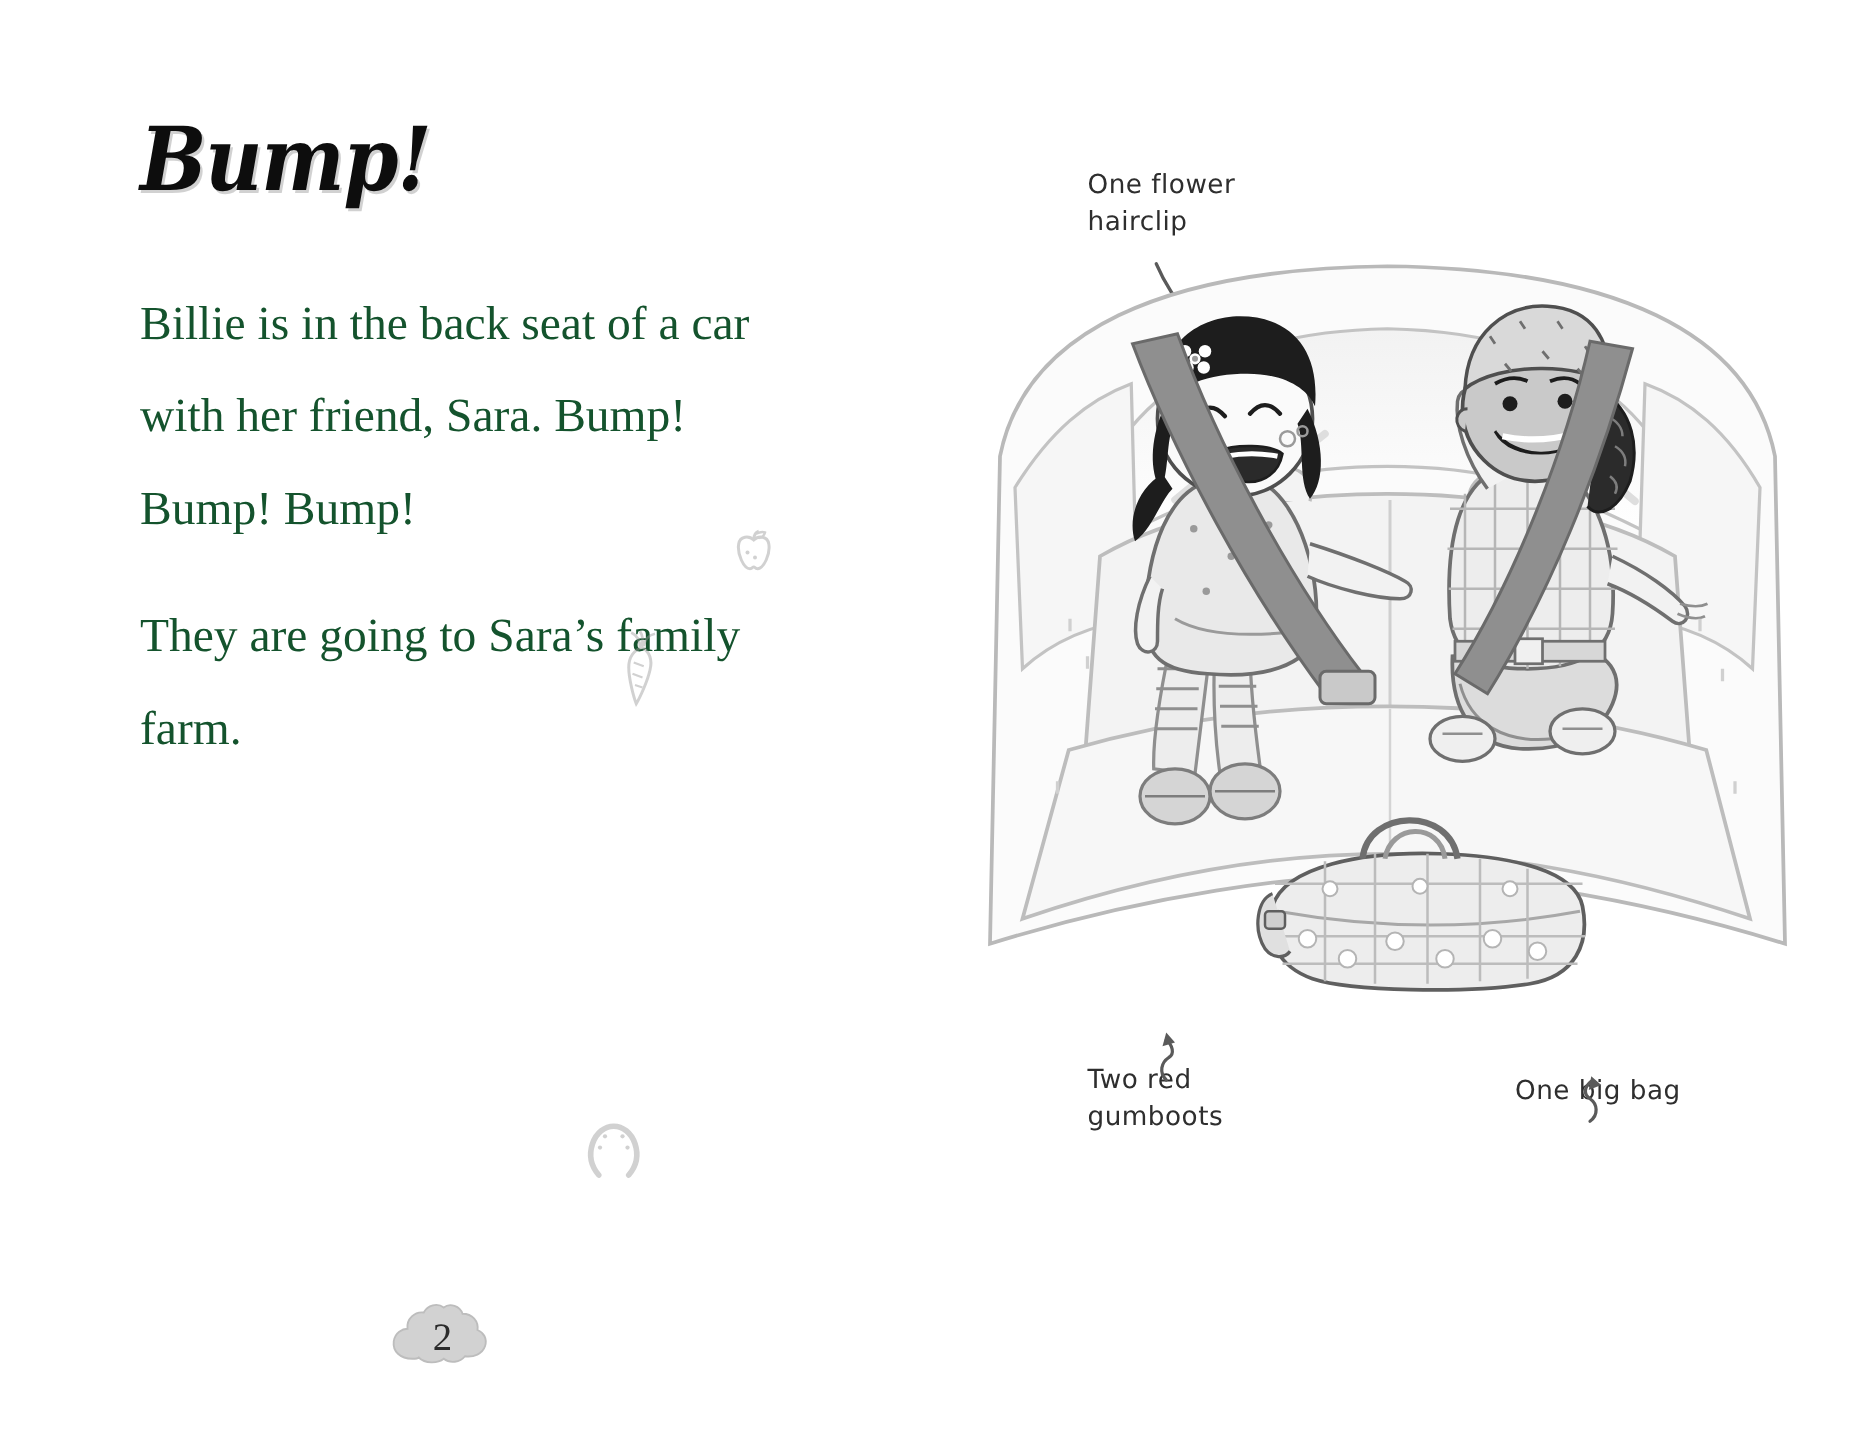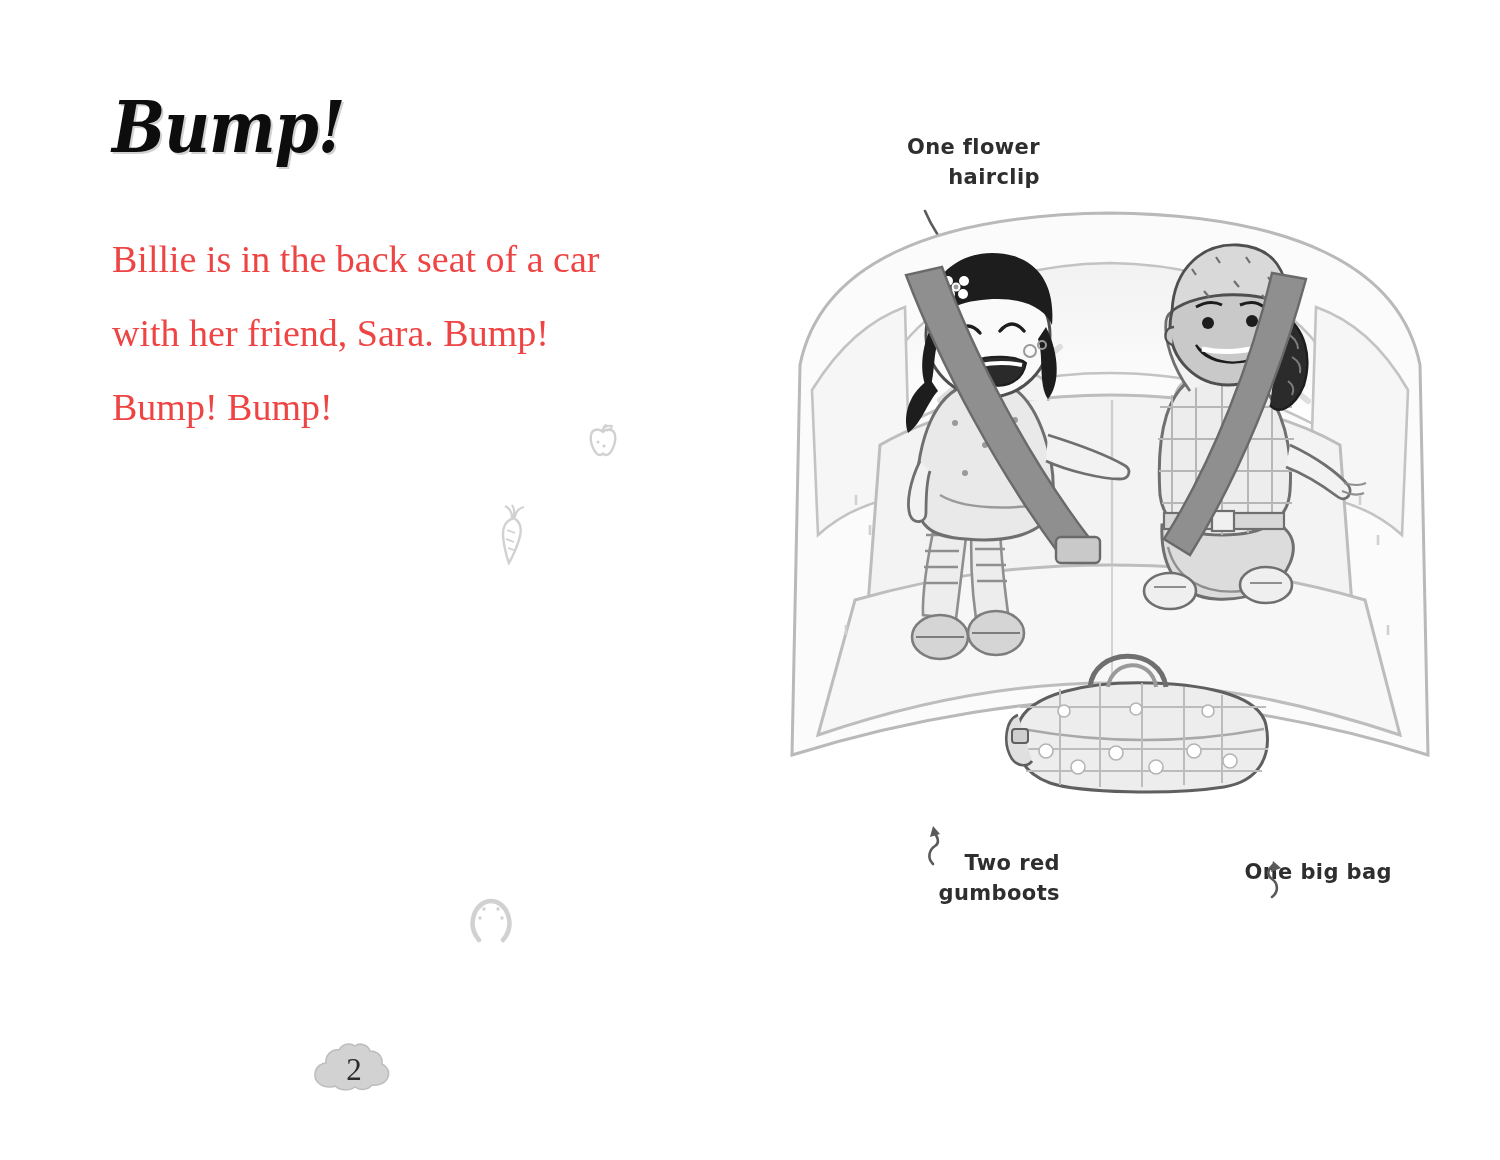--- a/index.html
+++ b/index.html
@@ -38,21 +38,21 @@
     text-shadow: 2px 2px 0 rgba(0,0,0,0.18);
   }
 
   .body-text {
     position: absolute;
     left: 112px;
     top: 222px;
     width: 540px;
     font-size: 38px;
     line-height: 74px;
-    color: #ef4444;
+    color: #14532d;
   }
   .body-text p {
     margin: 0 0 28px 0;
   }
 
   
   .doodle {
     position: absolute;
     opacity: 0.45;
   }
@@ -88,23 +88,22 @@
     left: 700px; top: 0;
     width: 800px; height: 1160px;
   }
 
   .callout {
     position: absolute;
     font-family: "DejaVu Sans", sans-serif;
     font-size: 21px;
     line-height: 30px;
     color: #2e2e2e;
-    text-align: right;
+    text-align: left;
     letter-spacing: 0.4px;
-    font-weight: bold;
   }
   .callout-hairclip { left: 170px; top: 132px; width: 170px; }
   .callout-gumboots { left: 170px; top: 848px; width: 190px; }
   .callout-bag      { left: 512px; top: 857px; width: 180px; }
 
   .illustration {
     position: absolute;
     left: 60px;
     top: 195px;
     width: 700px;
@@ -119,20 +118,21 @@
 </style>
 </head>
 <body>
 
 <div class="page-left">
 
   <div class="chapter-title">Bump!</div>
 
   <div class="body-text">
     <p>Billie is in the back seat of a car with her friend, Sara. Bump! Bump! Bump!</p>
+    <p>They are going to Sara’s family farm.</p>
   </div>
 
   <div class="doodle doodle-apple">
     <svg width="46" height="46" viewBox="0 0 46 46">
       <path d="M23 12c-4-4-11-3-12 3-1.5 8 4 20 9 20 2 0 2-1.5 3-1.5s1 1.5 3 1.5c5 0 10.5-12 9-20-1-6-8-7-12-3z" fill="none" stroke="#9a9a9a" stroke-width="2.4"></path>
       <path d="M23 12c0-4 1-6 4-7" fill="none" stroke="#9a9a9a" stroke-width="2.4"></path>
       <path d="M25 7c4-2 7-1 7-1s-1 4-5 4.5" fill="none" stroke="#9a9a9a" stroke-width="2"></path>
       <circle cx="18" cy="22" r="1.6" fill="#9a9a9a"></circle>
       <circle cx="24" cy="26" r="1.6" fill="#9a9a9a"></circle>
     </svg>

